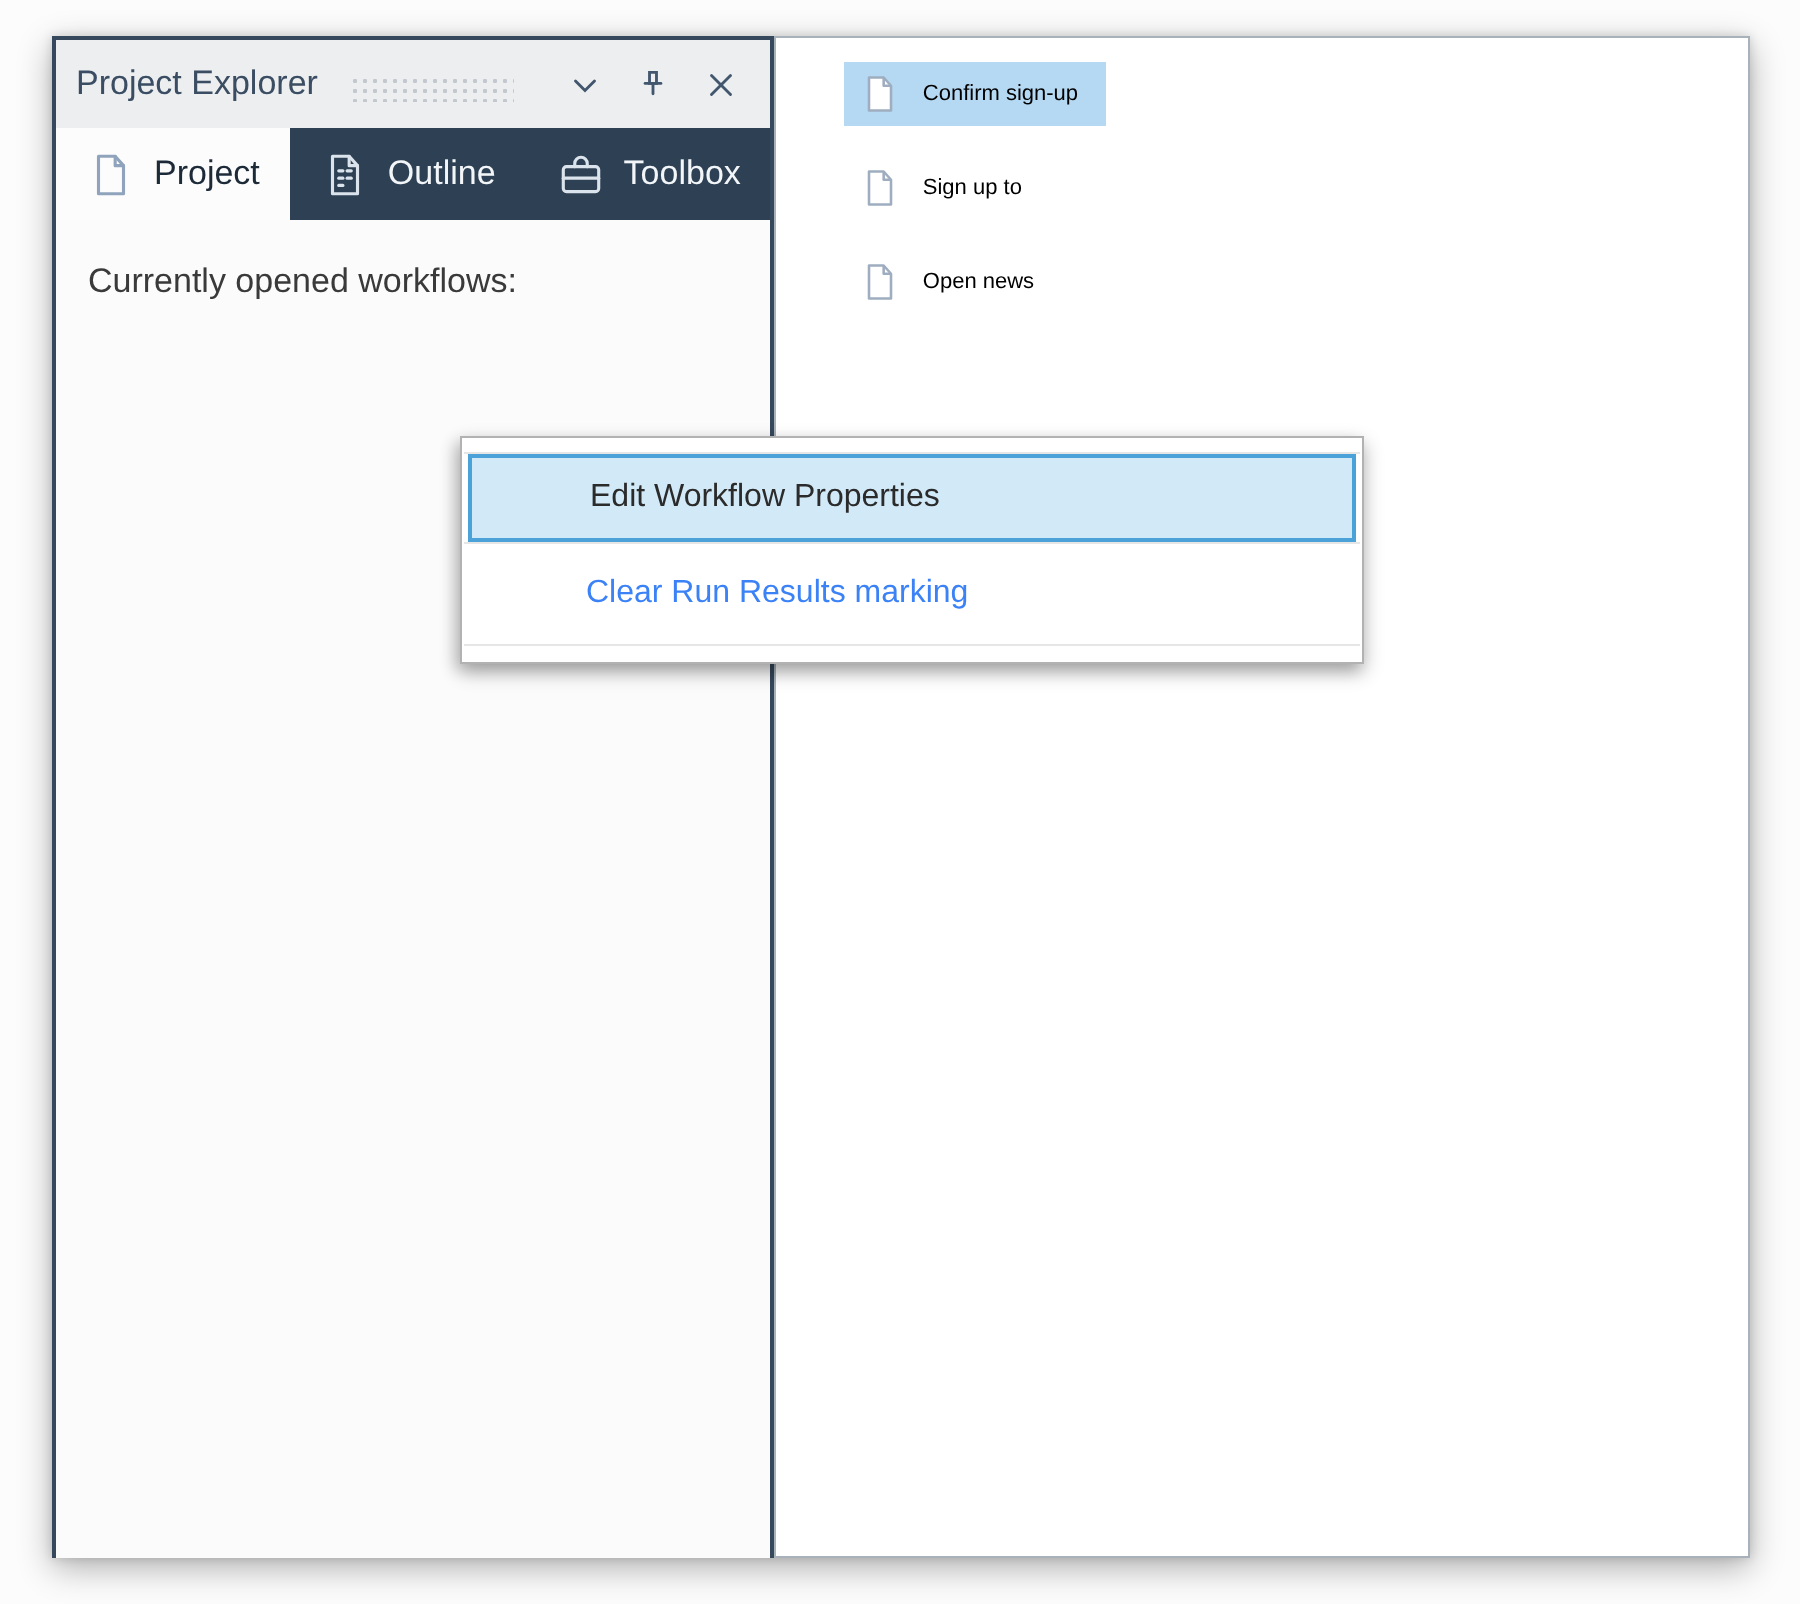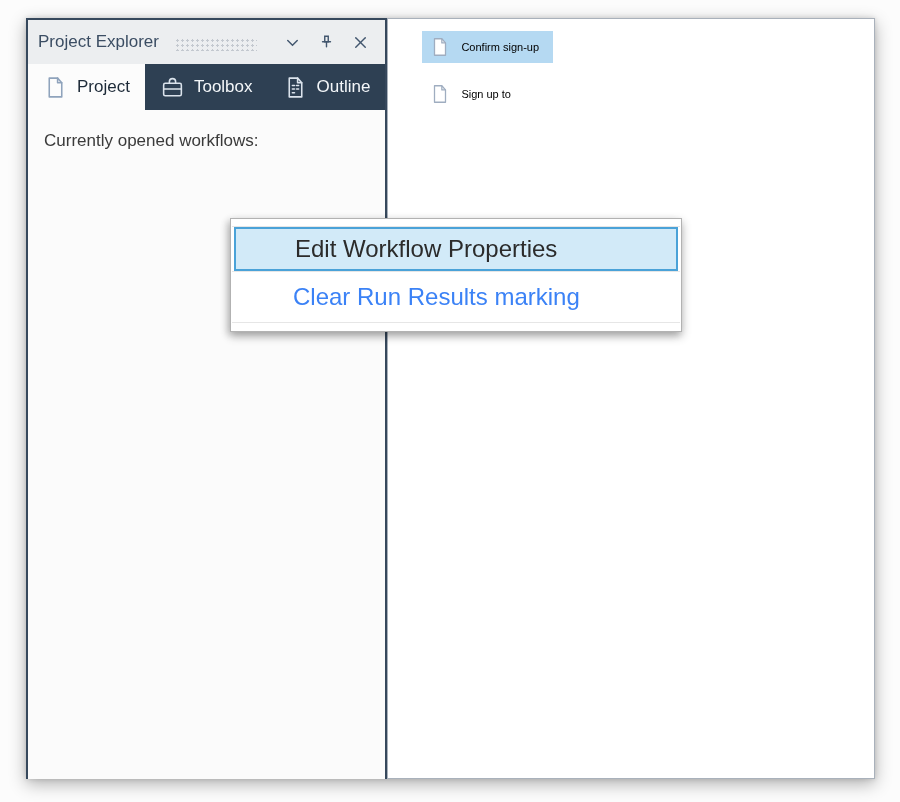--- a/index.html
+++ b/index.html
@@ -47,21 +47,21 @@
   .wf-row.selected { background:#b5d9f2; }
   .wf-row svg { width:22px; height:22px; stroke:#9fadc0; fill:#ffffff;
                 stroke-width:1.4; stroke-linejoin:round; }
 
   
   .menu { position:absolute; left:230px; top:218px; width:452px; background:#ffffff;
           border:1px solid #b2b2b2; padding:7px 0 8px 0; z-index:10;
           box-shadow:0 4px 9px rgba(0,0,0,.30), -3px 3px 7px rgba(0,0,0,.12); }
   .menu-sep { height:1px; background:#e6e6e6; margin:0 1px; }
   .menu-item { height:50px; display:flex; align-items:center; padding-left:62px;
-               font-size:24px; color:#2b2b2b; cursor:pointer; }
+               font-size:16px; color:#2b2b2b; cursor:pointer; }
   .menu-item.highlighted { height:44px; margin:0 3px; padding-left:59px;
                            background:#d2eaf8; border:2px solid #4aa2d8; }
   .menu-item.disabled { color:#3b82f6; cursor:default; }
 </style>
 </head>
 <body>
 
 <div class="stage">
 
   <div class="panel">
@@ -101,41 +101,41 @@
               </svg>
           </span>
           <span>Project</span>
         </div>
 
 
 
         <div class="tab">
           <span class="ticon">
             <svg viewBox="0 0 24 24">
-              <rect x="3.5" y="8" width="17" height="12" rx="1.5"></rect>
-              <path d="M9 8V6.5a3 3 0 0 1 6 0V8"></path>
-              <line x1="3.5" y1="13.5" x2="20.5" y2="13.5"></line>
-            </svg>
-          </span>
-          <span>Toolbox</span>
-        </div>
-
-        <div class="tab">
-          <span class="ticon">
-            <svg viewBox="0 0 24 24">
               <path d="M6 3h8l4 4.5V21H6z"></path>
                 <path d="M14 3v4.5h4"></path>
               <line x1="9" y1="10" x2="11" y2="10"></line>
                 <line x1="13" y1="10" x2="15" y2="10"></line>
               <line x1="9" y1="13.5" x2="11" y2="13.5"></line>
                 <line x1="13" y1="13.5" x2="15" y2="13.5"></line>
               <line x1="9" y1="17" x2="11" y2="17"></line>
             </svg>
           </span>
           <span>Outline</span>
+        </div>
+
+        <div class="tab">
+          <span class="ticon">
+            <svg viewBox="0 0 24 24">
+              <rect x="3.5" y="8" width="17" height="12" rx="1.5"></rect>
+              <path d="M9 8V6.5a3 3 0 0 1 6 0V8"></path>
+              <line x1="3.5" y1="13.5" x2="20.5" y2="13.5"></line>
+            </svg>
+          </span>
+          <span>Toolbox</span>
         </div>
 
       </div>
 
       <div class="labelrow">
         <span>Currently opened workflows:</span>
       </div>
 
     </div>
 
@@ -154,20 +154,29 @@
       <div class="wf-wrap">
         <div class="wf-row">
           <svg viewBox="0 0 24 24">
               <path d="M6 3h8l4 4.5V21H6z"></path>
               <path d="M14 3v4.5h4" fill="none"></path>
             </svg>
           <span>Sign up to</span>
         </div>
       </div>
 
+      <div class="wf-wrap">
+        <div class="wf-row">
+          <svg viewBox="0 0 24 24">
+              <path d="M6 3h8l4 4.5V21H6z"></path>
+              <path d="M14 3v4.5h4" fill="none"></path>
+            </svg>
+          <span>Open news</span>
+        </div>
+      </div>
 
     </div>
 
   </div>
 
   <div class="menu">
     <div class="menu-sep"></div>
     <div class="menu-item highlighted">Edit Workflow Properties</div>
     <div class="menu-sep"></div>
     <div class="menu-item disabled">Clear Run Results marking</div>

